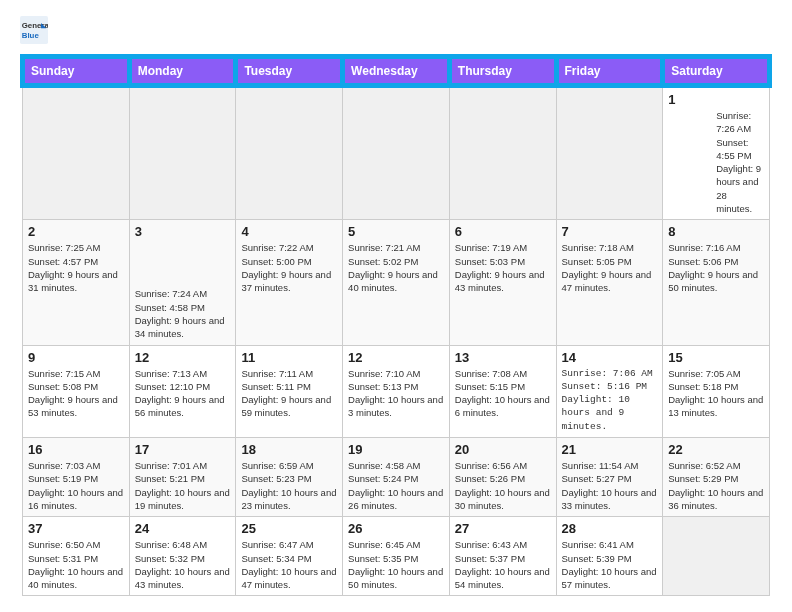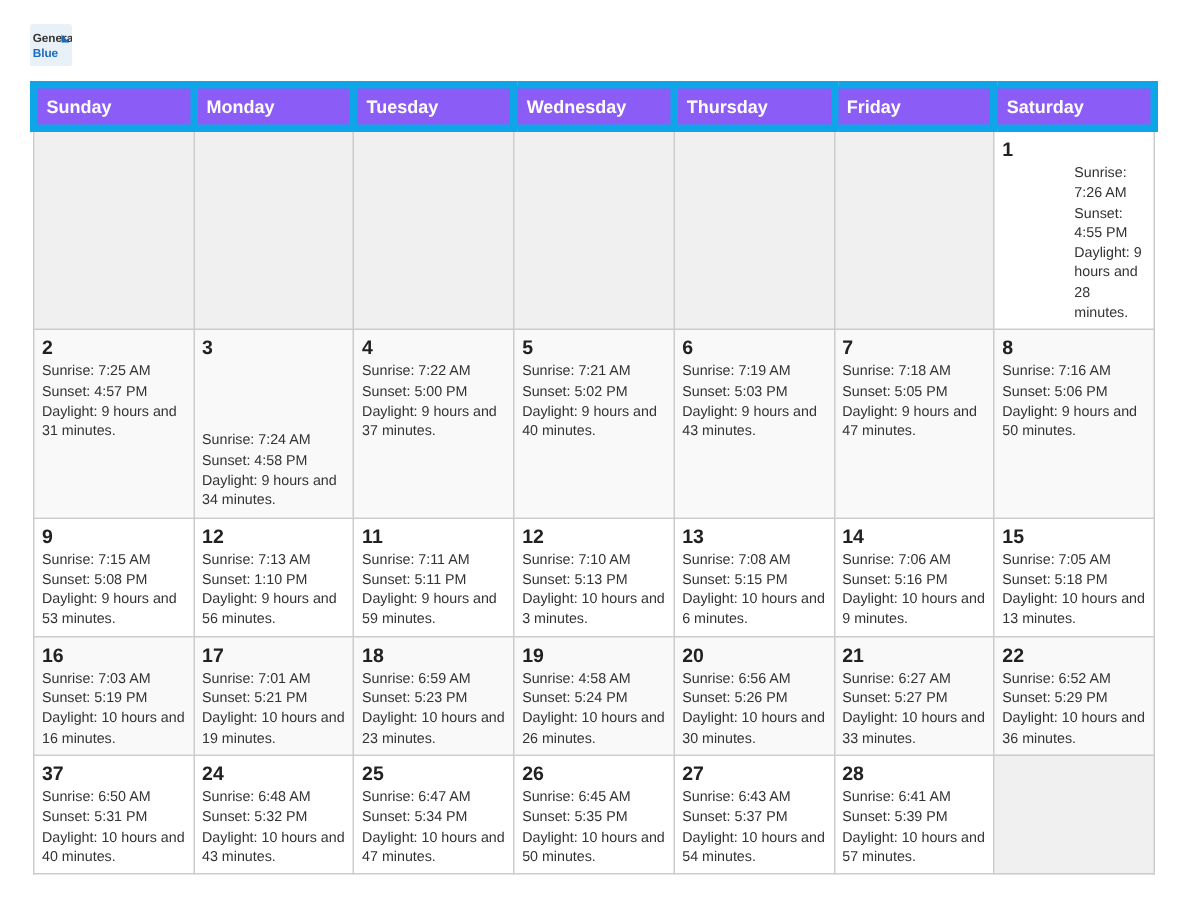--- a/index.html
+++ b/index.html
@@ -184,21 +184,21 @@
         <tr class="row-odd">
           <td>
             <span class="day-num">9</span>
             <div class="day-info" style="white-space: pre-wrap;">Sunrise: 7:15 AM
 Sunset: 5:08 PM
 Daylight: 9 hours and 53 minutes.</div>
           </td>
           <td>
             <span class="day-num">12</span>
             <div class="day-info" style="white-space: pre-wrap;">Sunrise: 7:13 AM
-Sunset: 1:10 PM
+Sunset: 12:10 PM
 Daylight: 9 hours and 56 minutes.</div>
           </td>
           <td>
             <span class="day-num">11</span>
             <div class="day-info" style="white-space: pre-wrap;">Sunrise: 7:11 AM
 Sunset: 5:11 PM
 Daylight: 9 hours and 59 minutes.</div>
           </td>
           <td>
             <span class="day-num">12</span>
@@ -207,21 +207,21 @@
 Daylight: 10 hours and 3 minutes.</div>
           </td>
           <td>
             <span class="day-num">13</span>
             <div class="day-info" style="white-space: pre-wrap;">Sunrise: 7:08 AM
 Sunset: 5:15 PM
 Daylight: 10 hours and 6 minutes.</div>
           </td>
           <td>
             <span class="day-num">14</span>
-            <div class="day-info" style="white-space: pre-wrap;">Sunrise: 7:06 AM
+            <div class="day-info" style="white-space: pre-wrap; font-family: Liberation Mono, monospace;">Sunrise: 7:06 AM
 Sunset: 5:16 PM
 Daylight: 10 hours and 9 minutes.</div>
           </td>
           <td>
             <span class="day-num">15</span>
             <div class="day-info" style="white-space: pre-wrap;">Sunrise: 7:05 AM
 Sunset: 5:18 PM
 Daylight: 10 hours and 13 minutes.</div>
           </td>
         </tr>
@@ -251,21 +251,21 @@
 Daylight: 10 hours and 26 minutes.</div>
           </td>
           <td>
             <span class="day-num">20</span>
             <div class="day-info" style="white-space: pre-wrap;">Sunrise: 6:56 AM
 Sunset: 5:26 PM
 Daylight: 10 hours and 30 minutes.</div>
           </td>
           <td>
             <span class="day-num">21</span>
-            <div class="day-info" style="white-space: pre-wrap;">Sunrise: 6:27 AM
+            <div class="day-info" style="white-space: pre-wrap;">Sunrise: 11:54 AM
 Sunset: 5:27 PM
 Daylight: 10 hours and 33 minutes.</div>
           </td>
           <td>
             <span class="day-num">22</span>
             <div class="day-info" style="white-space: pre-wrap;">Sunrise: 6:52 AM
 Sunset: 5:29 PM
 Daylight: 10 hours and 36 minutes.</div>
           </td>
         </tr>

